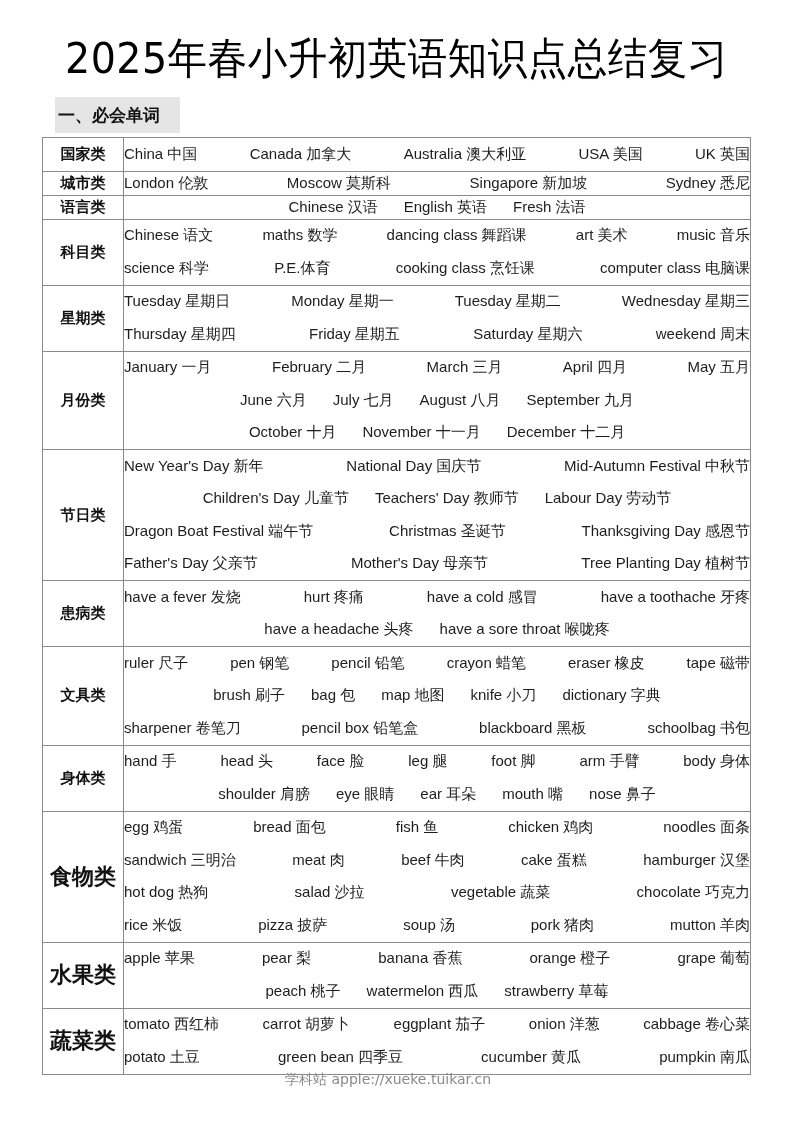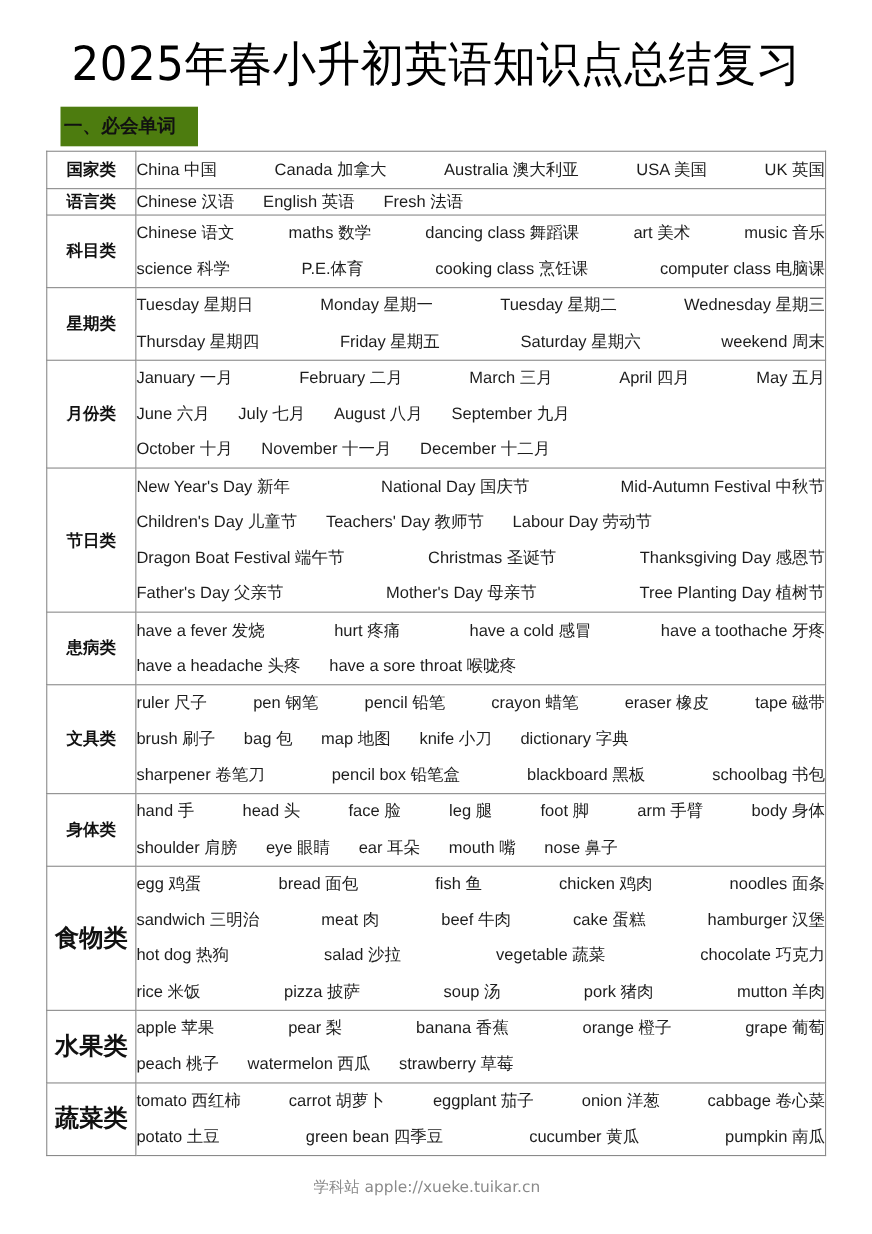--- a/index.html
+++ b/index.html
@@ -2,33 +2,33 @@
 <html><head>
 <meta charset="utf-8">
 <style>
   html, body { margin: 0; padding: 0; background: #ffffff; }
   body { width: 793px; height: 1122px; position: relative; overflow: hidden;
          font-family: "Liberation Sans", "DejaVu Sans", sans-serif; color: #1a1a1a; }
   .title { position: absolute; left: 0; top: 30px; width: 793px; text-align: center;
            font-size: 43px; font-weight: normal; letter-spacing: 0.5px; color: #000;
            font-family: "DejaVu Sans", sans-serif; transform: scaleX(0.92); transform-origin: center; }
   .section-head { position: absolute; left: 55px; top: 97px; width: 125px; height: 36px;
-                  background: #4d7c0f; font-weight: bold; font-size: 17px; line-height: 36px;
+                  background: #e5e5e5; font-weight: bold; font-size: 17px; line-height: 36px;
                   padding-left: 3px; box-sizing: border-box; color: #111;
                   font-family: "DejaVu Sans", sans-serif; }
   table.vocab { position: absolute; left: 42px; top: 137px; width: 709px;
                 border-collapse: collapse; table-layout: fixed; }
   table.vocab td { border: 1.5px solid #8a8a8a; vertical-align: middle; padding: 0; }
   td.cat { width: 80px; text-align: center; font-weight: bold; font-size: 15px;
            font-family: "DejaVu Sans", sans-serif; color: #111; margin-top: 10px; }
   td.cat.big { font-size: 22px; }
   td.words { padding: 2px 6px 2px 8px; margin-left: 48px; }
   .line { display: flex; justify-content: space-between; height: 32.5px; align-items: center;
           font-size: 15px; white-space: nowrap; color: #1d1d1d; }
-  .line.short { justify-content: flex-start; gap: 26px; }
+  .line.short { justify-content: center; gap: 26px; }
   .line.tight { height: 23px; }
   .item { display: inline-block; }
   .watermark { position: absolute; left: 285px; top: 1071px; font-size: 14px; color: #8a8a8a;
                font-family: "DejaVu Sans", sans-serif; }
 </style>
 </head>
 <body>
 
 <div class="title">2025年春小升初英语知识点总结复习</div>
 <div class="section-head">一、必会单词</div>
@@ -41,20 +41,31 @@
           <div class="line">
             <span class="item">China 中国</span>
             <span class="item">Canada 加拿大</span>
             <span class="item">Australia 澳大利亚</span>
             <span class="item">USA 美国</span>
             <span class="item">UK 英国</span>
           </div>
         </td>
       </tr>
       <tr>
+        <td class="cat">城市类</td>
+        <td class="words">
+          <div class="line tight">
+            <span class="item">London 伦敦</span>
+            <span class="item">Moscow 莫斯科</span>
+            <span class="item">Singapore 新加坡</span>
+            <span class="item">Sydney 悉尼</span>
+          </div>
+        </td>
+      </tr>
+      <tr>
         <td class="cat">语言类</td>
         <td class="words">
           <div class="line tight short">
             <span class="item">Chinese 汉语</span>
             <span class="item">English 英语</span>
             <span class="item">Fresh 法语</span>
           </div>
         </td>
       </tr>
       <tr>

